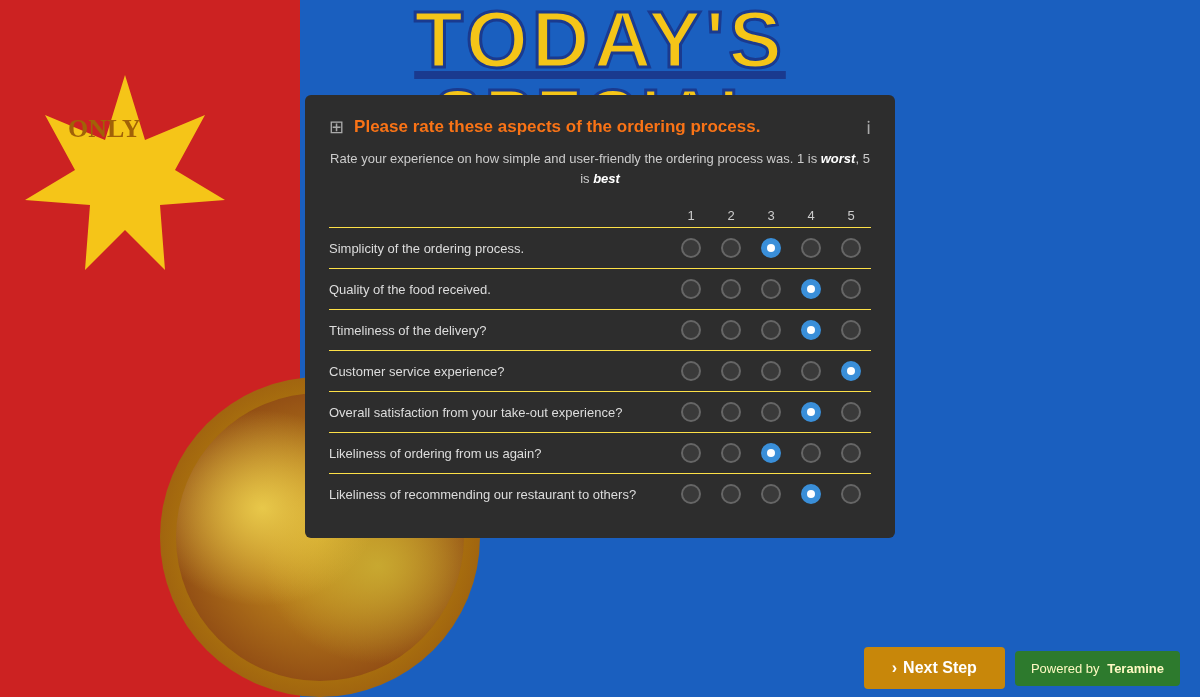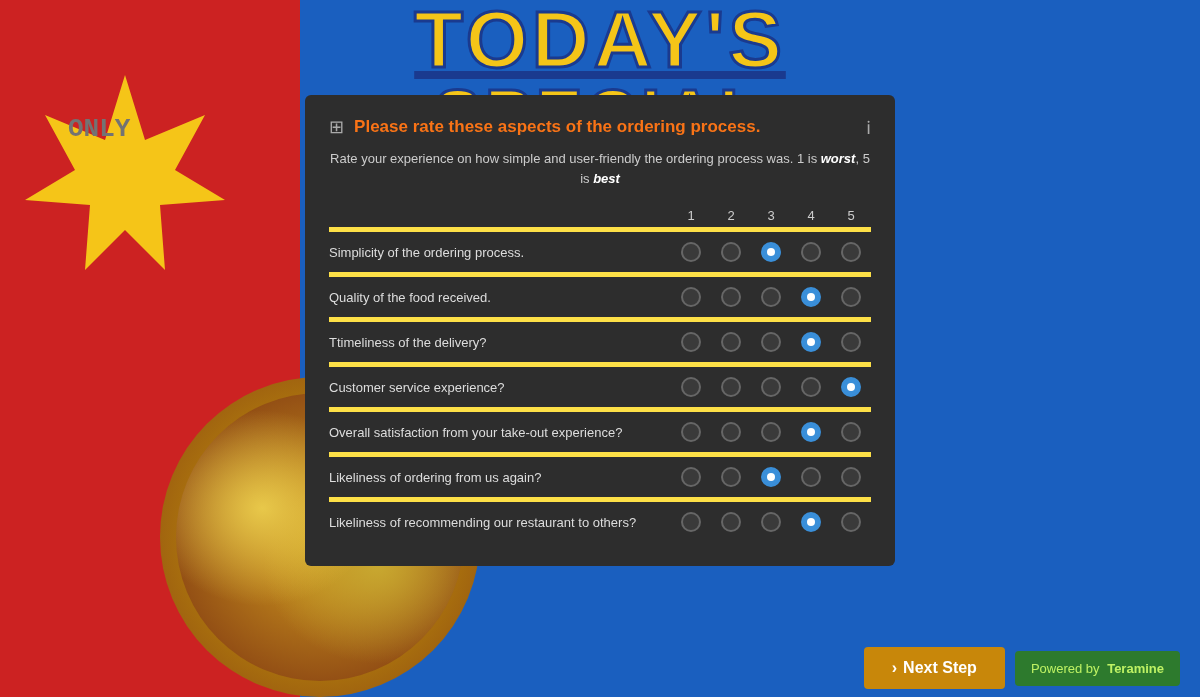--- a/index.html
+++ b/index.html
@@ -147,21 +147,21 @@
       padding: 4px 8px;
       width: 40px;
     }
 
     .rating-table thead tr th:first-child {
       text-align: left;
       width: auto;
     }
 
     .rating-table tbody tr {
-      border-top: 5px solid #fde047;
+      border-top: 1px solid #fde047;
     }
 
     .rating-table tbody tr td {
       padding: 10px 8px;
       font-size: 13px;
       color: #ddd;
       vertical-align: middle;
     }
 
     .rating-table tbody tr td:first-child {
@@ -226,21 +226,21 @@
       font-weight: bold;
       border-radius: 4px;
       cursor: pointer;
       display: flex;
       align-items: center;
       gap: 6px;
     }
 
     .powered-by {
       background: #2d7a2d;
-      color: #bef264;
+      color: #fef9c3;
       padding: 10px 16px;
       border-radius: 4px;
       font-size: 13px;
       display: flex;
       align-items: center;
       gap: 2px;
     }
 
     .powered-by span.brand {
       font-weight: bold;
@@ -251,23 +251,23 @@
       position: absolute;
       top: 70px;
       left: 20px;
     }
 
     .only-price {
       position: absolute;
       top: 115px;
       left: 68px;
       text-align: center;
-      font-family: Liberation Mono, monospace;
+      font-family: Liberation Serif, serif;
       font-weight: 900;
-      color: #737373;
+      color: #a16207;
       line-height: 1.1;
     }
     .only-price .only-text {
       font-size: 26px;
       display: block;
     }
     .only-price .price-text {
       font-size: 44px;
       display: block;
     }

